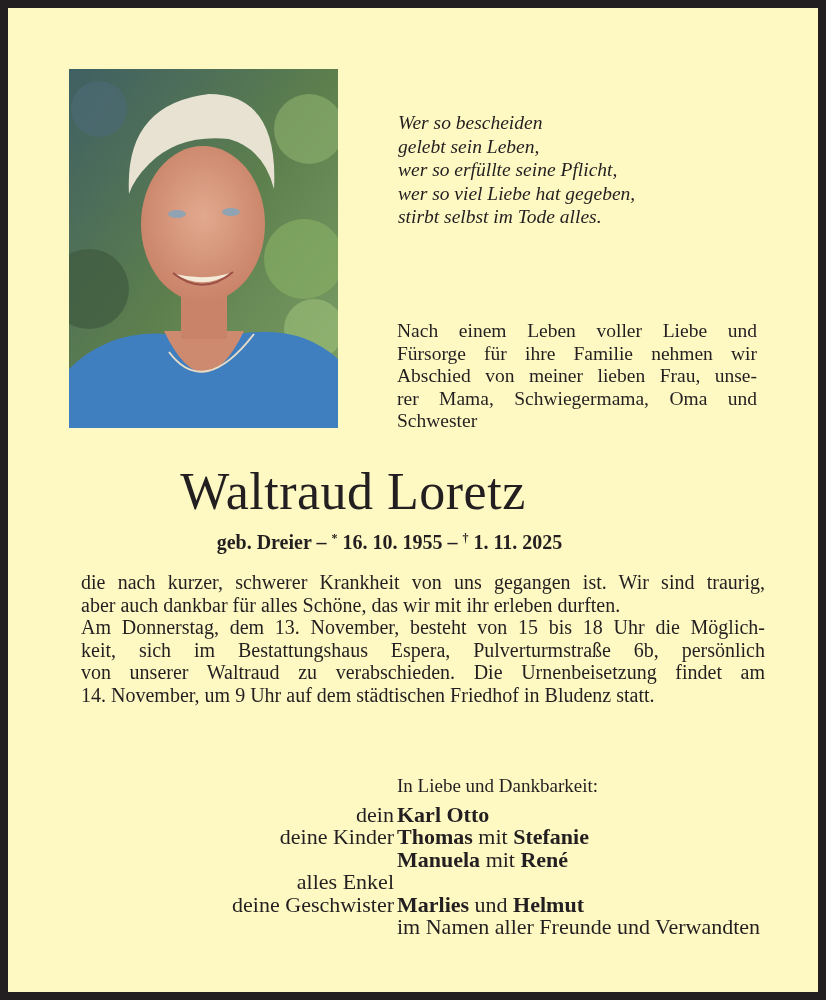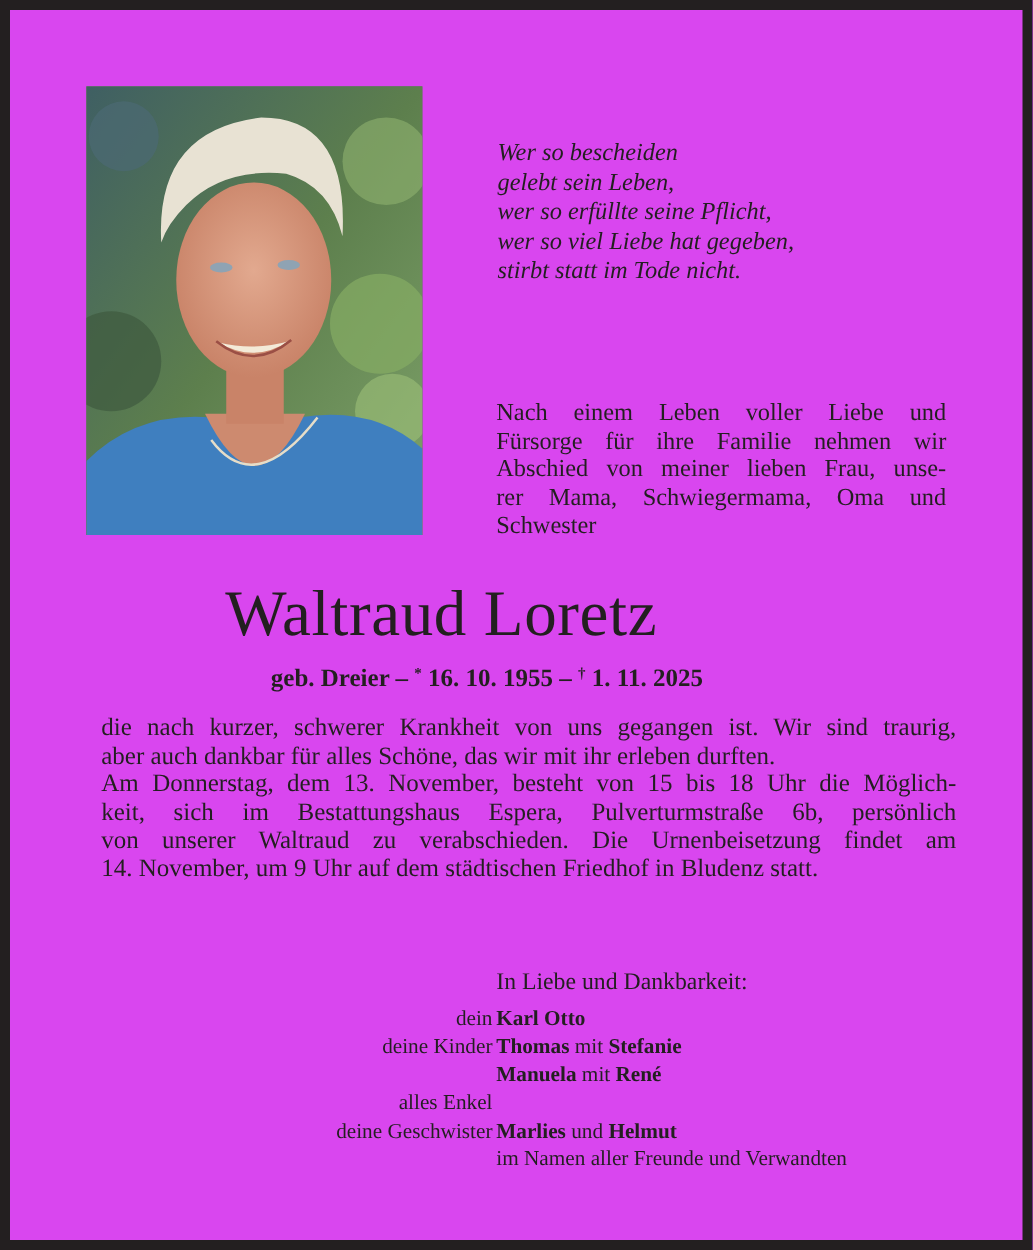--- a/index.html
+++ b/index.html
@@ -8,21 +8,21 @@
       background: #231f20;
       position: relative;
       overflow: hidden;
       font-family: "Liberation Serif", "DejaVu Serif", serif;
       color: #231f20;
     }
     .page {
       position: absolute;
       left: 8px; top: 8px;
       width: 810px; height: 984px;
-      background: #d946ef;
+      background: #fef9c3;
     }
     .photo {
       position: absolute;
       left: 61px; top: 61px;
       width: 269px; height: 359px;
       overflow: hidden;
       background: #5a7a55;
     }
     .photo svg { display: block; width: 100%; height: 100%; }
     .poem {
@@ -87,21 +87,21 @@
       position: absolute;
       left: 389px; top: 766px;
       font-size: 19px;
       line-height: 24px;
       white-space: nowrap;
     }
     .family {
       position: absolute;
       left: 60px; top: 796px;
       width: 720px;
-      font-size: 17px;
+      font-size: 22px;
       line-height: 22.4px;
       font-family: Liberation Serif, serif;
     }
     .frow { display: flex; white-space: nowrap; }
     .frow .rel { width: 326px; text-align: right; padding-right: 3px; flex: none; }
     .frow .names { flex: none; }
     .frow .names b { font-weight: bold; text-align: right; }
   </style>
 </head>
 <body>
@@ -138,21 +138,21 @@
       <path d="M106 205 Q 134 222 162 204 Q 134 212 106 205 Z" fill="#f3ead8"></path>
       <path d="M104 204 Q 134 228 164 203" stroke="#9b4f45" stroke-width="2" fill="none"></path>
     </svg>
   </div>
 
   <div class="poem">
     <div>Wer so bescheiden</div>
     <div>gelebt sein Leben,</div>
     <div>wer so erfüllte seine Pflicht,</div>
     <div>wer so viel Liebe hat gegeben,</div>
-    <div>stirbt statt im Tode nicht.</div>
+    <div>stirbt selbst im Tode alles.</div>
   </div>
 
   <div class="intro">
     <div class="j">Nach einem Leben voller Liebe und</div>
     <div class="j">Fürsorge für ihre Familie nehmen wir</div>
     <div class="j">Abschied von meiner lieben Frau, unse-</div>
     <div class="j">rer Mama, Schwiegermama, Oma und</div>
     <div>Schwester</div>
   </div>
 

